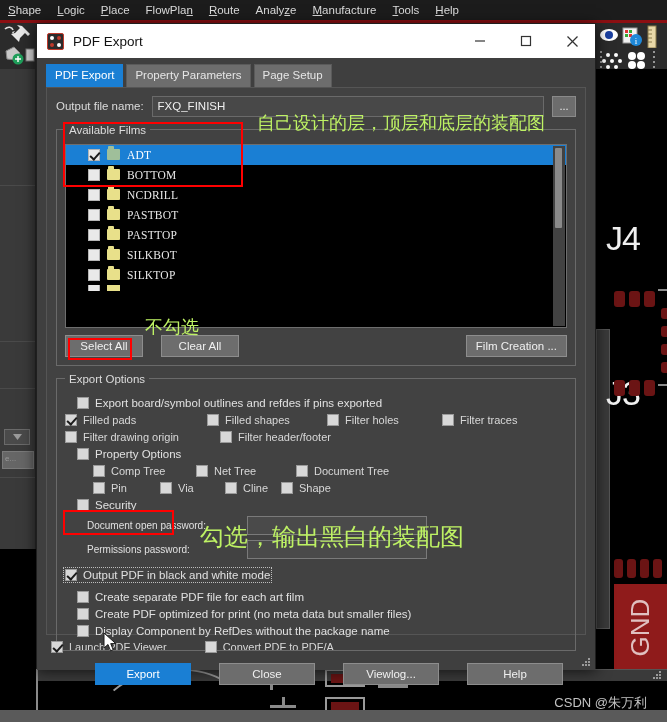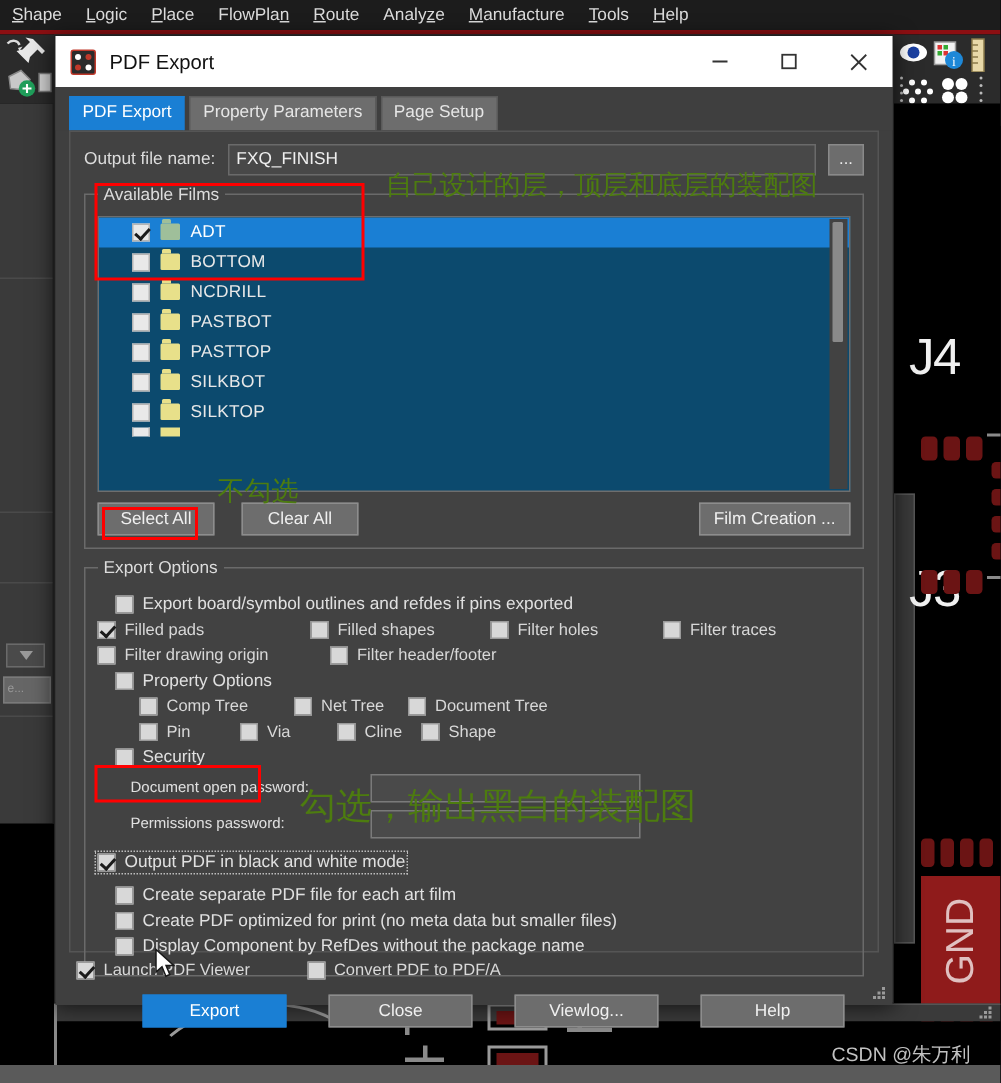--- a/index.html
+++ b/index.html
@@ -158,22 +158,22 @@
 
   fieldset.group {
     border: 1px solid #6a6a6a; margin: 0 0 7px 0; padding: 6px 8px 8px 8px;
     position: relative;
   }
   fieldset.group > legend {
     padding: 0 4px; color: #dcdcdc; font-size: 11.5px;
   }
 
   .filmlist {
-    height: 184px; background: #0c4a6e; border: 1px solid #6e6e6e;
-    position: relative; overflow: hidden; margin: 2px 0 0 0;
+    height: 184px; background: #000000; border: 1px solid #6e6e6e;
+    position: relative; overflow: hidden; margin: 2px 0 0 0; font-family: Liberation Serif, serif;
   }
   .film-row {
     height: 20px; display: flex; align-items: center; padding-left: 22px; gap: 7px;
   }
   .film-row.sel { background: #1a7fd4; }
   .film-row .nm { color: #e8e8e8; font-size: 11.5px; letter-spacing: .2px; }
   .film-row.sel .nm { color: #fff; }
 
   .cb {
     width: 12px; height: 12px; background: #e9e9e9; border: 1px solid #b5b5b5;
@@ -235,21 +235,21 @@
 
   .resize-grip {
     position: absolute; right: 3px; bottom: 2px; width: 12px; height: 12px;
   }
 
   
   .annot-box {
     position: absolute; border: 2px solid #ff0000; pointer-events: none;
   }
   .annot-text {
-    position: absolute; color: #4d7c0f; white-space: nowrap;
+    position: absolute; color: #bef264; white-space: nowrap;
     font-family: Liberation Sans, sans-serif; pointer-events: none;
   }
 
   .cursor { position: absolute; pointer-events: none; }
 </style>
 </head>
 <body>
 
 <div id="root">
 
@@ -555,21 +555,21 @@
           <div class="optline">
             <span class="cb dark"></span>
             <span class="txt">Property Options</span>
           </div>
 
           <div class="optcols" style="padding-left:28px">
             <div class="optitem" style="width:103px">
               <span class="cb dark"></span>
               <span class="txt">Comp Tree</span>
             </div>
-            <div class="optitem" style="width:76px">
+            <div class="optitem" style="width:100px">
               <span class="cb dark"></span>
               <span class="txt">Net Tree</span>
             </div>
             <div class="optitem">
               <span class="cb dark"></span>
               <span class="txt">Document Tree</span>
             </div>
           </div>
 
           <div class="optcols" style="padding-left:28px">

